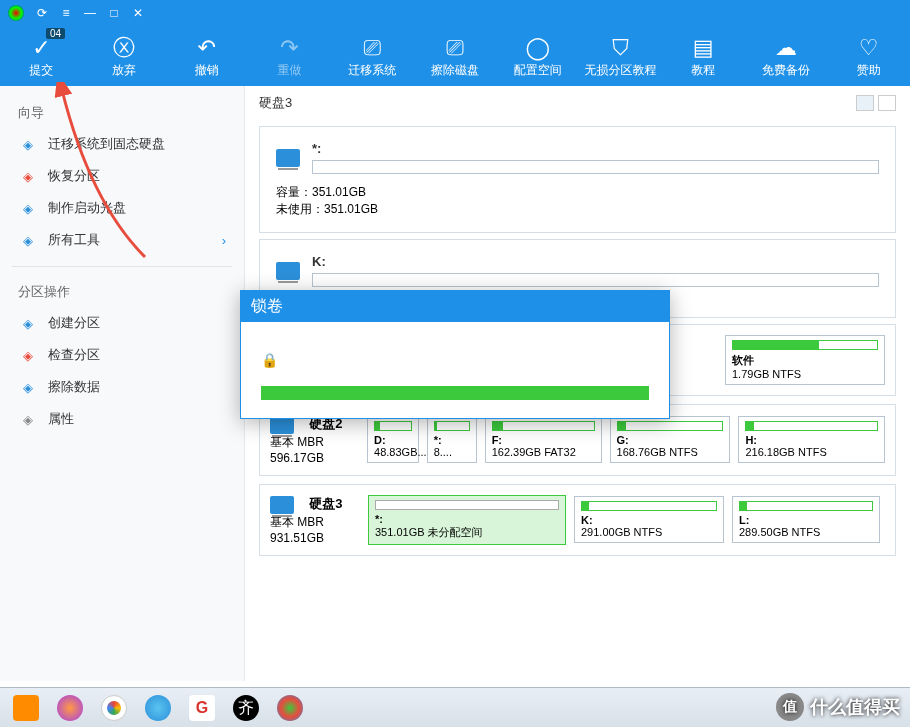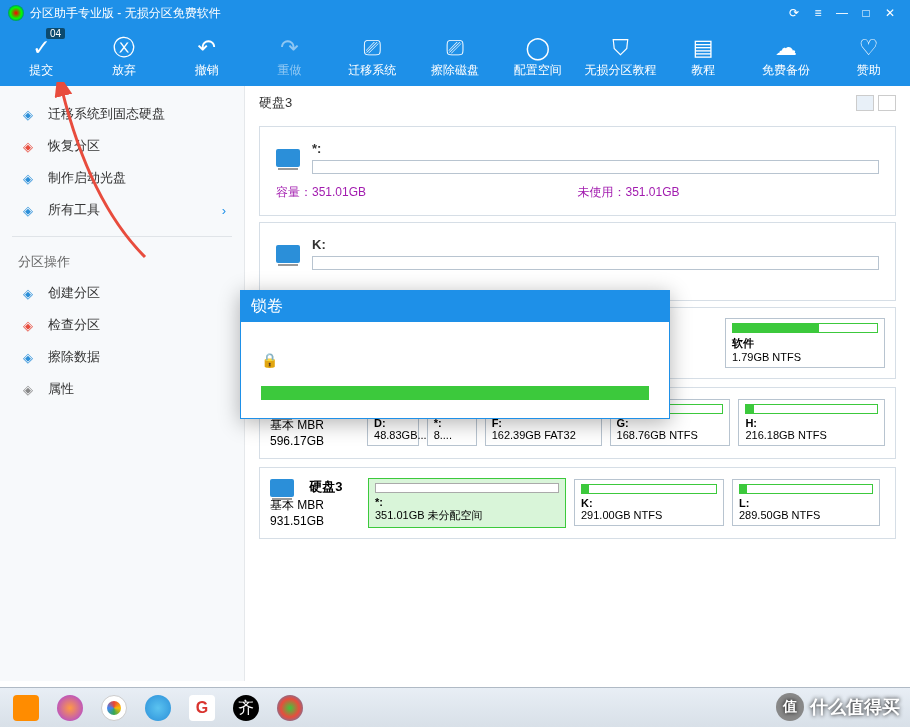--- a/index.html
+++ b/index.html
@@ -28,21 +28,21 @@
 .view-btns { display: flex; gap: 4px; }
 .view-btn { width: 18px; height: 16px; border: 1px solid #ccc; }
 
 .part-card { margin: 6px 14px; border: 1px solid #D6DEE6; padding: 14px 16px; background: #fff; }
 .part-row { display: flex; align-items: center; }
 .drive-ico { width: 24px; height: 18px; background: #2B8FD9; border-radius: 2px; margin-right: 12px; position: relative; }
 .drive-ico::after { content: ''; position: absolute; bottom: -3px; left: 2px; right: 2px; height: 2px; background: #999; }
 .part-info { flex: 1; }
 .part-letter { font-size: 13px; font-weight: bold; color: #333; margin-bottom: 4px; }
 .part-bar { height: 14px; border: 1px solid #B8C4D0; background: #fff; }
-.part-stats { display: flex; margin-top: 10px; font-size: 12px; color: #a21caf; }
+.part-stats { display: flex; margin-top: 10px; font-size: 12px; color: #000000; flex-direction: column; }
 .part-stats span { flex: 1; }
 
 .disk-row { margin: 8px 14px; border: 1px solid #D6DEE6; padding: 10px; display: flex; align-items: center; gap: 8px; }
 .disk-label { width: 90px; font-size: 12px; }
 .disk-label .dname { font-weight: bold; font-size: 13px; }
 .disk-part { border: 1px solid #B8C4D0; padding: 4px 6px; font-size: 11px; min-width: 50px; }
 .disk-part .pbar { height: 10px; background: linear-gradient(to right, #3CC93C 0%, #3CC93C var(--u, 0%), #fff var(--u, 0%)); border: 1px solid #3CC93C; margin-bottom: 3px; }
 .disk-part.unalloc { background: #D9F5D9; border-color: #3CC93C; }
 .disk-part.unalloc .pbar { background: #fff; border-color: #aaa; }
 
@@ -59,21 +59,20 @@
 .task-item { width: 44px; height: 32px; display: flex; align-items: center; justify-content: center; cursor: pointer; }
 .task-ico { width: 26px; height: 26px; border-radius: 4px; }
 .watermark { position: absolute; right: 10px; bottom: 6px; color: #fff; font-size: 18px; font-weight: bold; text-shadow: 0 0 4px #000; display: flex; align-items: center; z-index: 200; }
 .watermark .wm-ico { width: 28px; height: 28px; border-radius: 50%; background: #888; margin-right: 6px; display: flex; align-items: center; justify-content: center; font-size: 14px; }
 </style>
 </head>
 <body>
 
 <div class="titlebar">
   <div class="logo"></div>
-  <div class="title">分区助手专业版 - 无损分区免费软件</div>
   <div class="win-btn">⟳</div>
   <div class="win-btn">≡</div>
   <div class="win-btn">—</div>
   <div class="win-btn">□</div>
   <div class="win-btn">✕</div>
 </div>
 
 <div class="toolbar" id="toolbar">
     <div class="tool-item">
       <div class="tool-badge">04</div>
@@ -117,20 +116,21 @@
       <div>免费备份</div>
     </div>
     <div class="tool-item">
       <div class="tool-icon">♡</div>
       <div>赞助</div>
     </div>
   </div>
 
 <div class="main">
   <div class="sidebar">
+    <div class="sb-header">向导</div>
     <div id="sb1">
         <div class="sb-item">
           <span class="sb-icon" style="color:#2B8FD9">◈</span>
           <span>迁移系统到固态硬盘</span>
         </div>
         <div class="sb-item">
           <span class="sb-icon" style="color:#E84C3D">◈</span>
           <span>恢复分区</span>
         </div>
         <div class="sb-item">

